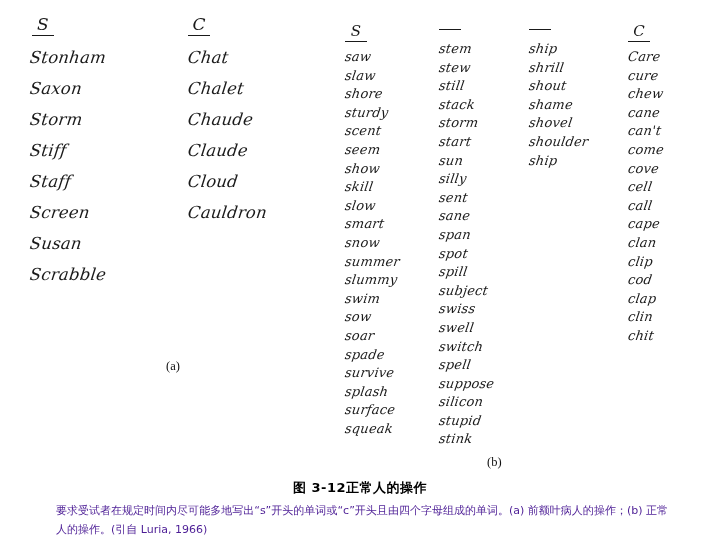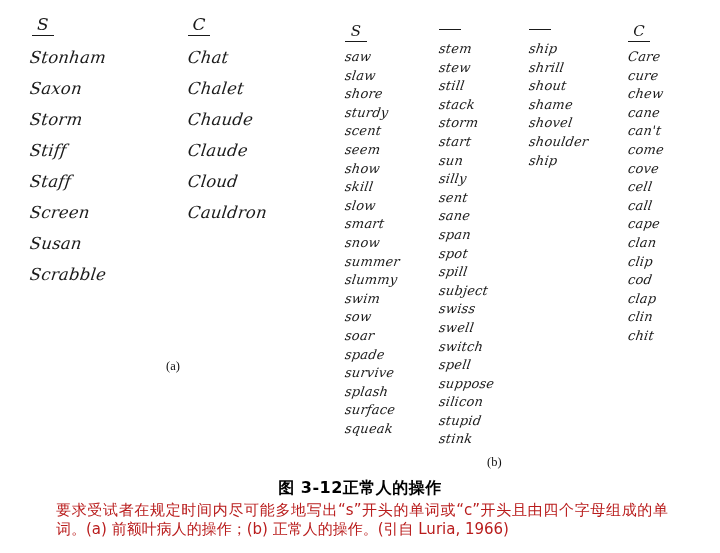--- a/index.html
+++ b/index.html
@@ -117,35 +117,35 @@
   
   .caption-block {
     position: absolute;
     left: 0;
     top: 478px;
     width: 720px;
     text-align: center;
   }
   .fig-title {
     font-family: "DejaVu Sans", sans-serif;
-    font-size: 16px;
+    font-size: 13px;
     font-weight: bold;
     color: #000;
     letter-spacing: 0.5px;
   }
 
   .caption-text {
     position: absolute;
     left: 56px;
     top: 501px;
     width: 612px;
     font-family: "DejaVu Sans", sans-serif;
-    font-size: 15px;
+    font-size: 11px;
     line-height: 19px;
-    color: #b91c1c;
+    color: #4c1d95;
     text-align: justify;
   }
 </style>
 </head>
 <body>
 
 <div class="page">
 
   <div class="panel-a">
     <div class="col col-s">

